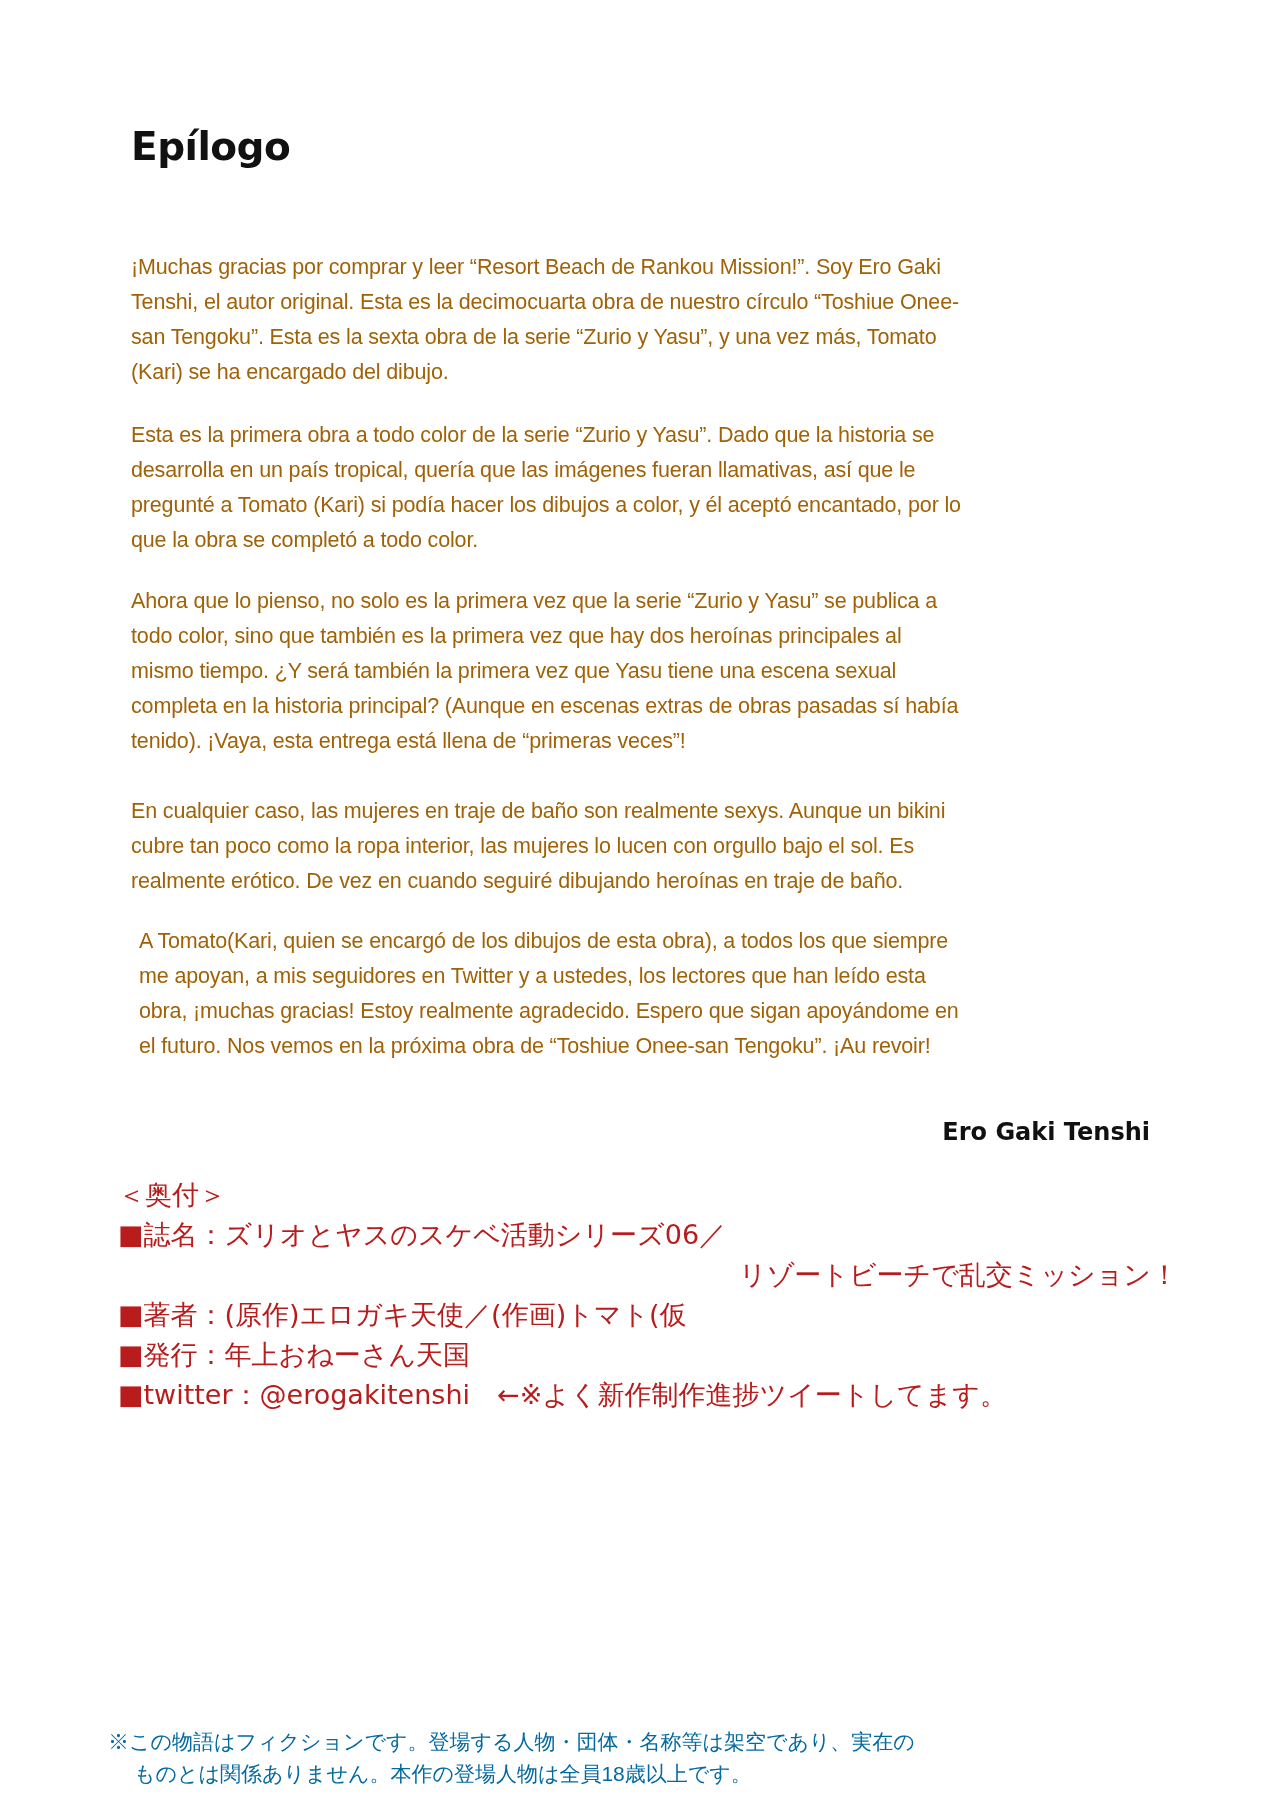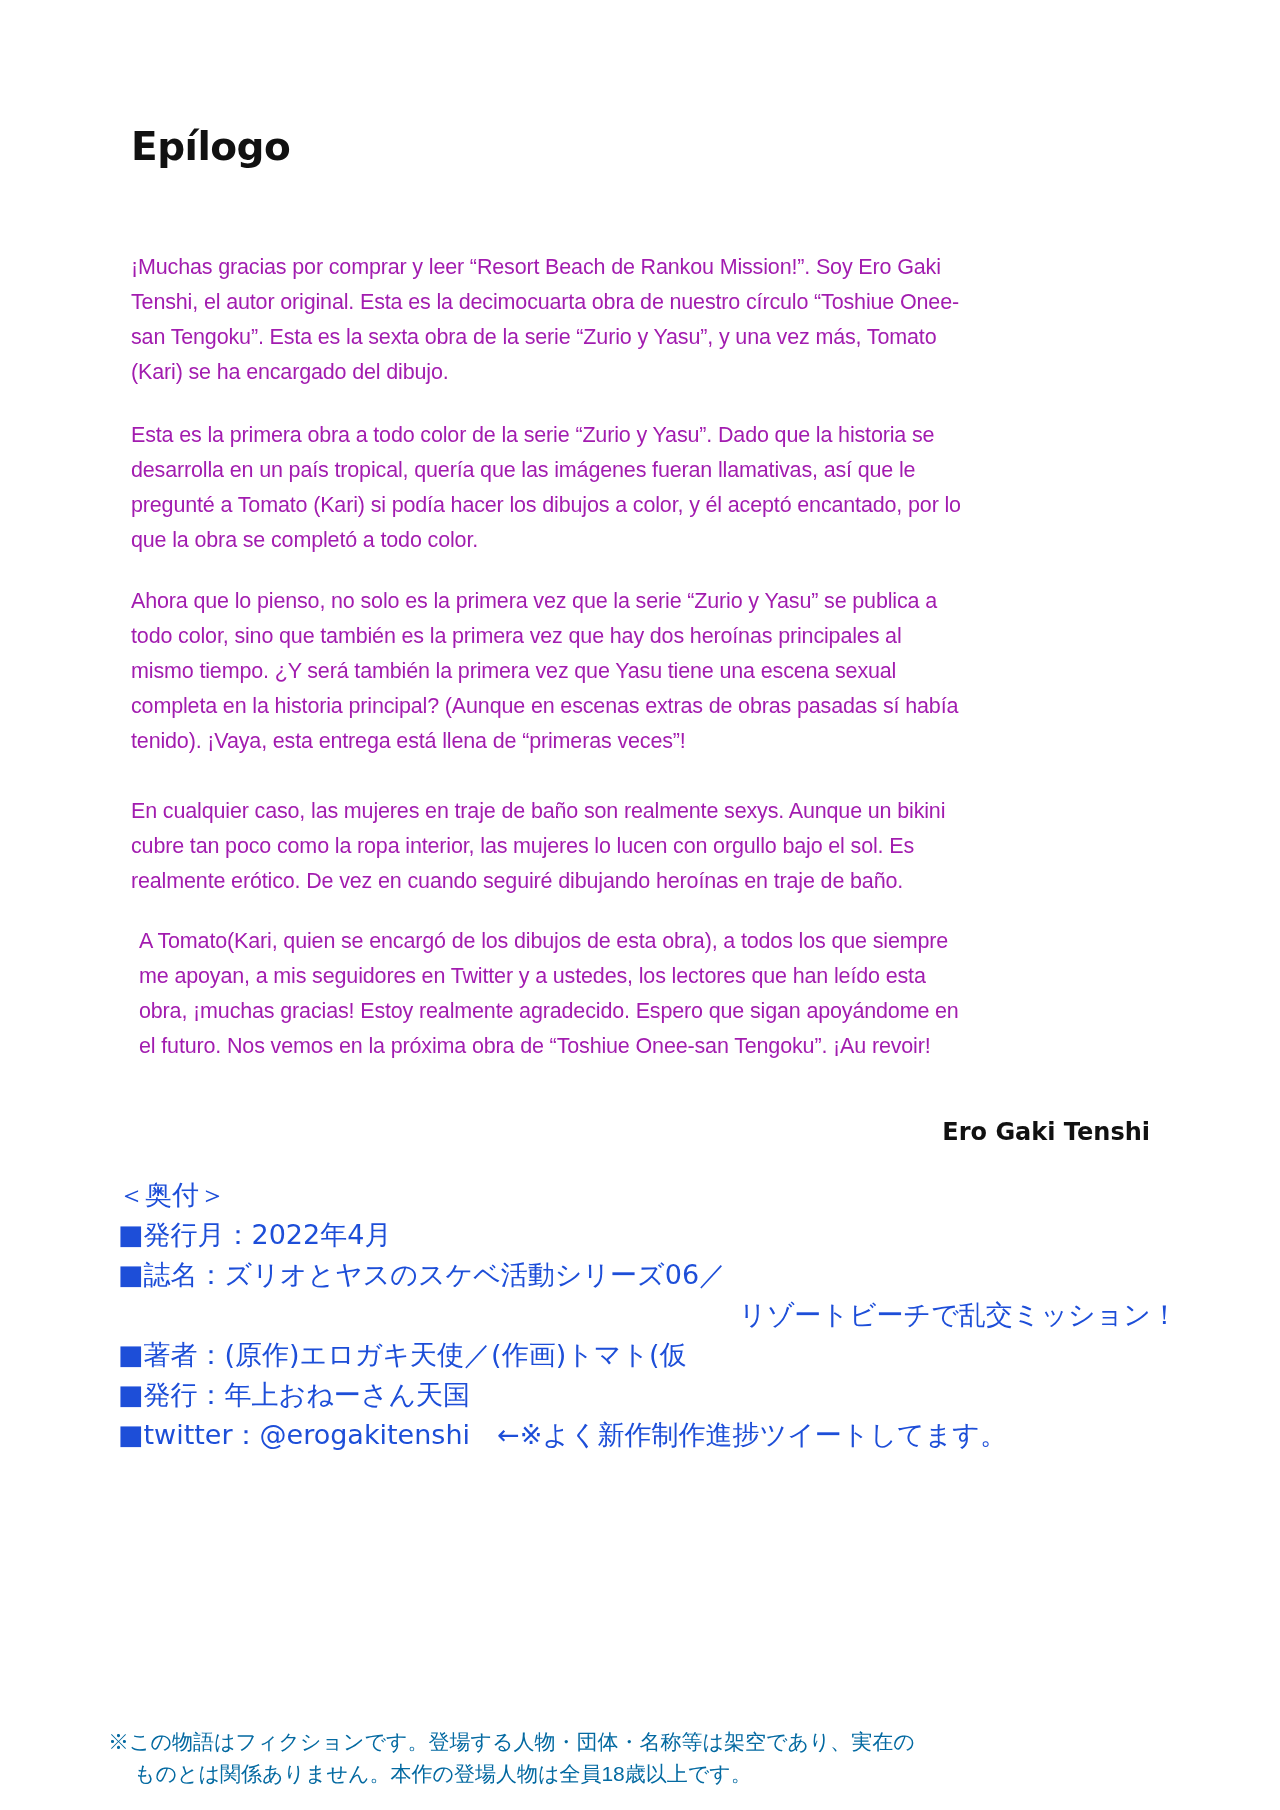--- a/index.html
+++ b/index.html
@@ -32,21 +32,21 @@
     letter-spacing: -0.5px;
     color: #111111;
     font-family: "DejaVu Sans", sans-serif;
   }
   .body-block {
     position: absolute;
     left: 131px;
     width: 830px;
     font-size: 21.5px;
     line-height: 35px;
-    color: #a21caf;
+    color: #a16207;
     font-family: "Liberation Sans", sans-serif;
     letter-spacing: -0.15px;
     text-align: left;
   }
   .p1 { top: 228px; }
   .p2 { top: 396px; }
   .p3 { top: 562px; }
   .p4 { top: 772px; }
   .p5 { top: 912px; left: 139px; width: 825px; margin-top: 12px; }
 
@@ -59,21 +59,21 @@
     color: #111111;
     font-family: "DejaVu Sans", sans-serif;
   }
 
   .colophon {
     position: absolute;
     left: 118px;
     top: 1175px;
     width: 1060px;
     font-family: "DejaVu Sans", sans-serif;
-    color: #1d4ed8;
+    color: #b91c1c;
   }
   .colo-line {
     font-size: 27px;
     line-height: 40px;
     white-space: pre;
     letter-spacing: 0px;
   }
   .colo-line.indent { padding-left: 75px; text-align: right; }
 
   .disclaimer {
@@ -98,21 +98,20 @@
   <p class="body-block p1">¡Muchas gracias por comprar y leer “Resort Beach de Rankou Mission!”. Soy Ero Gaki Tenshi, el autor original. Esta es la decimocuarta obra de nuestro círculo “Toshiue Onee-san Tengoku”. Esta es la sexta obra de la serie “Zurio y Yasu”, y una vez más, Tomato (Kari) se ha encargado del dibujo.</p>
   <p class="body-block p2">Esta es la primera obra a todo color de la serie “Zurio y Yasu”. Dado que la historia se desarrolla en un país tropical, quería que las imágenes fueran llamativas, así que le pregunté a Tomato (Kari) si podía hacer los dibujos a color, y él aceptó encantado, por lo que la obra se completó a todo color.</p>
   <p class="body-block p3">Ahora que lo pienso, no solo es la primera vez que la serie “Zurio y Yasu” se publica a todo color, sino que también es la primera vez que hay dos heroínas principales al mismo tiempo. ¿Y será también la primera vez que Yasu tiene una escena sexual completa en la historia principal? (Aunque en escenas extras de obras pasadas sí había tenido). ¡Vaya, esta entrega está llena de “primeras veces”!</p>
   <p class="body-block p4">En cualquier caso, las mujeres en traje de baño son realmente sexys. Aunque un bikini cubre tan poco como la ropa interior, las mujeres lo lucen con orgullo bajo el sol. Es realmente erótico. De vez en cuando seguiré dibujando heroínas en traje de baño.</p>
   <p class="body-block p5">A Tomato(Kari, quien se encargó de los dibujos de esta obra), a todos los que siempre me apoyan, a mis seguidores en Twitter y a ustedes, los lectores que han leído esta obra, ¡muchas gracias! Estoy realmente agradecido. Espero que sigan apoyándome en el futuro. Nos vemos en la próxima obra de “Toshiue Onee-san Tengoku”. ¡Au revoir!</p>
 
   <div class="signature">Ero Gaki Tenshi</div>
 
   <div class="colophon">
     <div class="colo-line">＜奥付＞</div>
-    <div class="colo-line">■発行月：2022年4月</div>
     <div class="colo-line">■誌名：ズリオとヤスのスケベ活動シリーズ06／</div>
     <div class="colo-line indent">リゾートビーチで乱交ミッション！</div>
     <div class="colo-line">■著者：(原作)エロガキ天使／(作画)トマト(仮</div>
     <div class="colo-line">■発行：年上おねーさん天国</div>
     <div class="colo-line">■twitter：@erogakitenshi　←※よく新作制作進捗ツイートしてます。</div>
   </div>
 
   <div class="disclaimer">
     <div class="d1">※この物語はフィクションです。登場する人物・団体・名称等は架空であり、実在の</div>
     <div class="d2">ものとは関係ありません。本作の登場人物は全員18歳以上です。</div>

